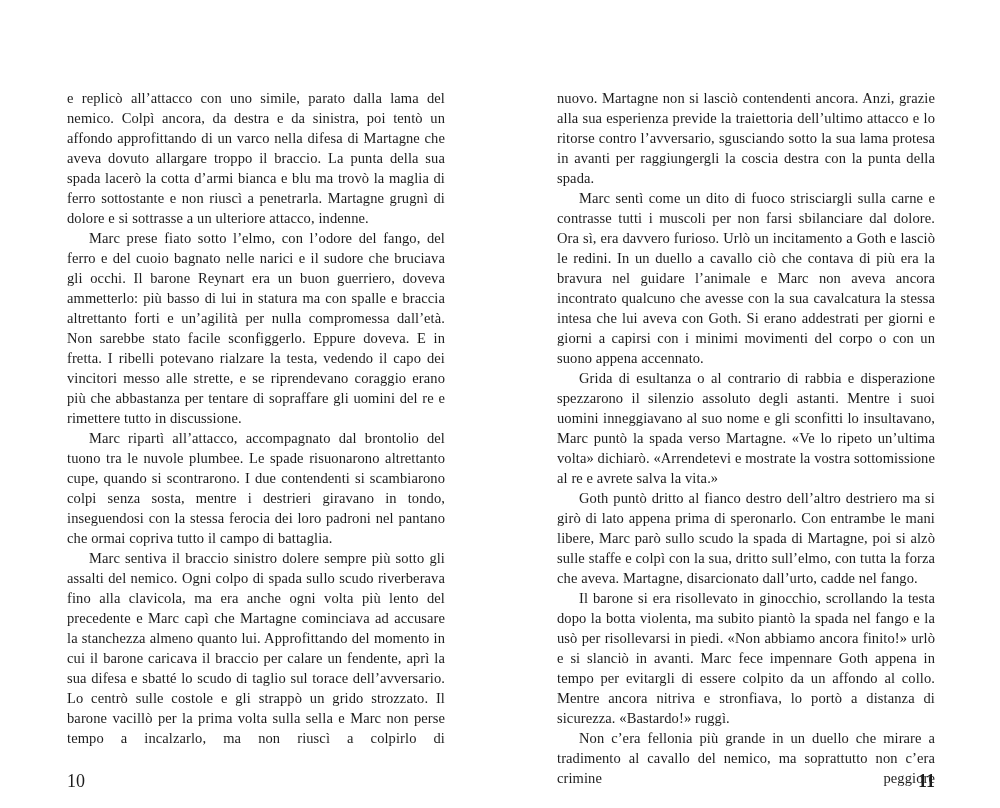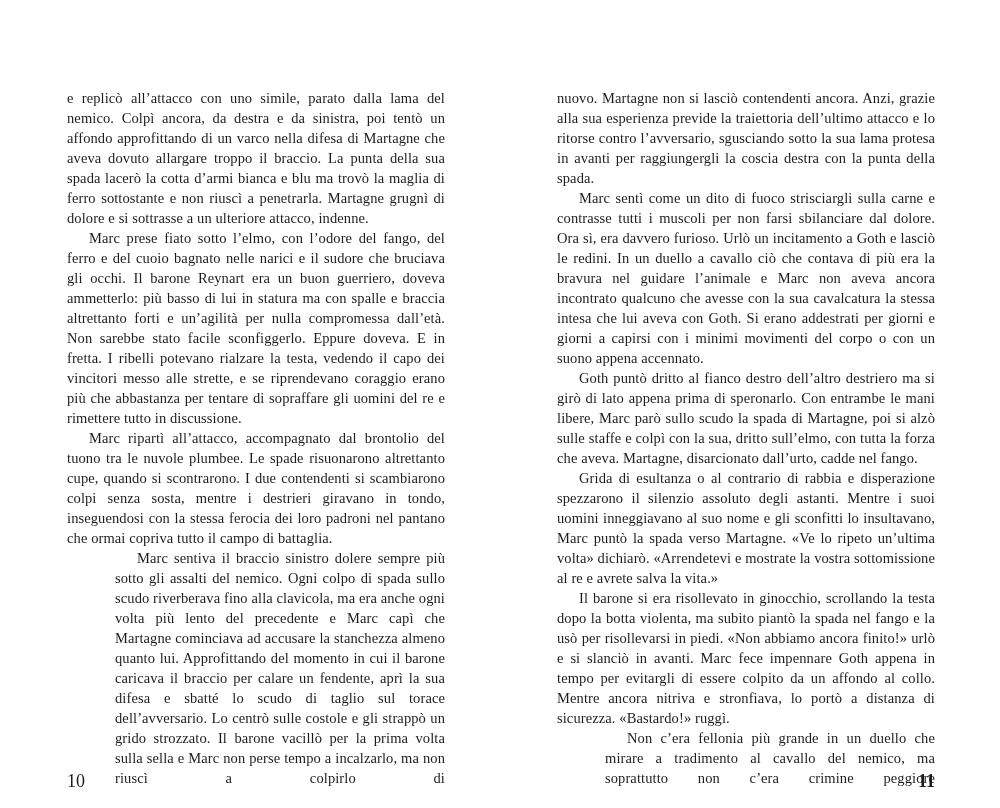--- a/index.html
+++ b/index.html
@@ -31,21 +31,21 @@
     right: 0;
     font-size: 14.5px;
     line-height: 20px;
     text-align: justify;
     hyphens: auto;
     -webkit-hyphens: auto;
     letter-spacing: 0.1px;
   }
   p.para { margin: 0; }
   p.para.indent { text-indent: 22px; }
-  p.para.jlast { text-align-last: justify; margin-left: 48px; }
+  p.para.jlast { text-align-last: justify; }
   .page-number {
     position: absolute;
     top: 755px;
     font-size: 18px;
     color: #1c1c1c;
     margin-top: 16px;
   }
   .page.left  .page-number { left: 0; }
   .page.right .page-number { right: 0; text-align: right; font-weight: bold; }
 </style>
@@ -61,21 +61,21 @@
         <p class="para indent">Marc ripartì all’attacco, accompagnato dal brontolio del tuono tra le nuvole plumbee. Le spade risuonarono altrettanto cupe, quando si scontrarono. I due contendenti si scambiarono colpi senza sosta, mentre i destrieri giravano in tondo, inseguendosi con la stessa ferocia dei loro padroni nel pantano che ormai copriva tutto il campo di battaglia.</p>
         <p class="para indent jlast">Marc sentiva il braccio sinistro dolere sempre più sotto gli assalti del nemico. Ogni colpo di spada sullo scudo riverberava fino alla clavicola, ma era anche ogni volta più lento del precedente e Marc capì che Martagne cominciava ad accusare la stanchezza almeno quanto lui. Approfittando del momento in cui il barone caricava il braccio per calare un fendente, aprì la sua difesa e sbatté lo scudo di taglio sul torace dell’avversario. Lo centrò sulle costole e gli strappò un grido strozzato. Il barone vacillò per la prima volta sulla sella e Marc non perse tempo a incalzarlo, ma non riuscì a colpirlo di</p>
       </div>
     <div class="page-number">10</div>
   </section>
 
   <section class="page right">
     <div class="page-text">
         <p class="para">nuovo. Martagne non si lasciò contendenti ancora. Anzi, grazie alla sua esperienza previde la traiettoria dell’ultimo attacco e lo ritorse contro l’avversario, sgusciando sotto la sua lama protesa in avanti per raggiungergli la coscia destra con la punta della spada.</p>
         <p class="para indent">Marc sentì come un dito di fuoco strisciargli sulla carne e contrasse tutti i muscoli per non farsi sbilanciare dal dolore. Ora sì, era davvero furioso. Urlò un incitamento a Goth e lasciò le redini. In un duello a cavallo ciò che contava di più era la bravura nel guidare l’animale e Marc non aveva ancora incontrato qualcuno che avesse con la sua cavalcatura la stessa intesa che lui aveva con Goth. Si erano addestrati per giorni e giorni a capirsi con i minimi movimenti del corpo o con un suono appena accennato.</p>
+        <p class="para indent">Grida di esultanza o al contrario di rabbia e disperazione spezzarono il silenzio assoluto degli astanti. Mentre i suoi uomini inneggiavano al suo nome e gli sconfitti lo insultavano, Marc puntò la spada verso Martagne. «Ve lo ripeto un’ultima volta» dichiarò. «Arrendetevi e mostrate la vostra sottomissione al re e avrete salva la vita.»</p>
         <p class="para indent">Goth puntò dritto al fianco destro dell’altro destriero ma si girò di lato appena prima di speronarlo. Con entrambe le mani libere, Marc parò sullo scudo la spada di Martagne, poi si alzò sulle staffe e colpì con la sua, dritto sull’elmo, con tutta la forza che aveva. Martagne, disarcionato dall’urto, cadde nel fango.</p>
-        <p class="para indent">Grida di esultanza o al contrario di rabbia e disperazione spezzarono il silenzio assoluto degli astanti. Mentre i suoi uomini inneggiavano al suo nome e gli sconfitti lo insultavano, Marc puntò la spada verso Martagne. «Ve lo ripeto un’ultima volta» dichiarò. «Arrendetevi e mostrate la vostra sottomissione al re e avrete salva la vita.»</p>
         <p class="para indent">Il barone si era risollevato in ginocchio, scrollando la testa dopo la botta violenta, ma subito piantò la spada nel fango e la usò per risollevarsi in piedi. «Non abbiamo ancora finito!» urlò e si slanciò in avanti. Marc fece impennare Goth appena in tempo per evitargli di essere colpito da un affondo al collo. Mentre ancora nitriva e stronfiava, lo portò a distanza di sicurezza. «Bastardo!» ruggì.</p>
         <p class="para indent jlast">Non c’era fellonia più grande in un duello che mirare a tradimento al cavallo del nemico, ma soprattutto non c’era crimine peggiore</p>
       </div>
     <div class="page-number">11</div>
   </section>
 
 </div>
 
 </body></html>

